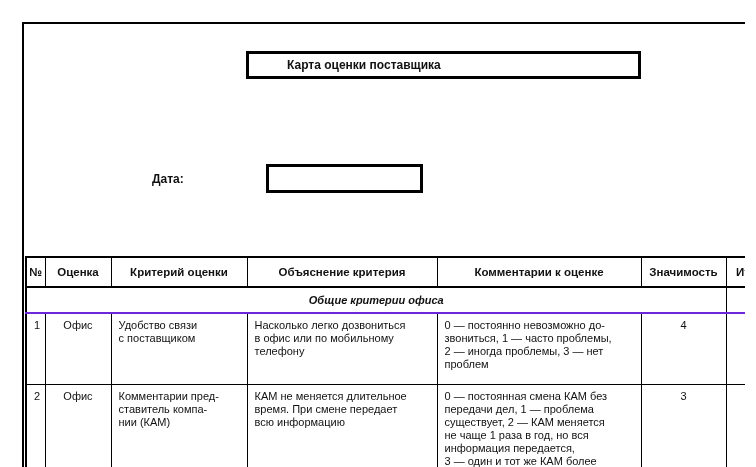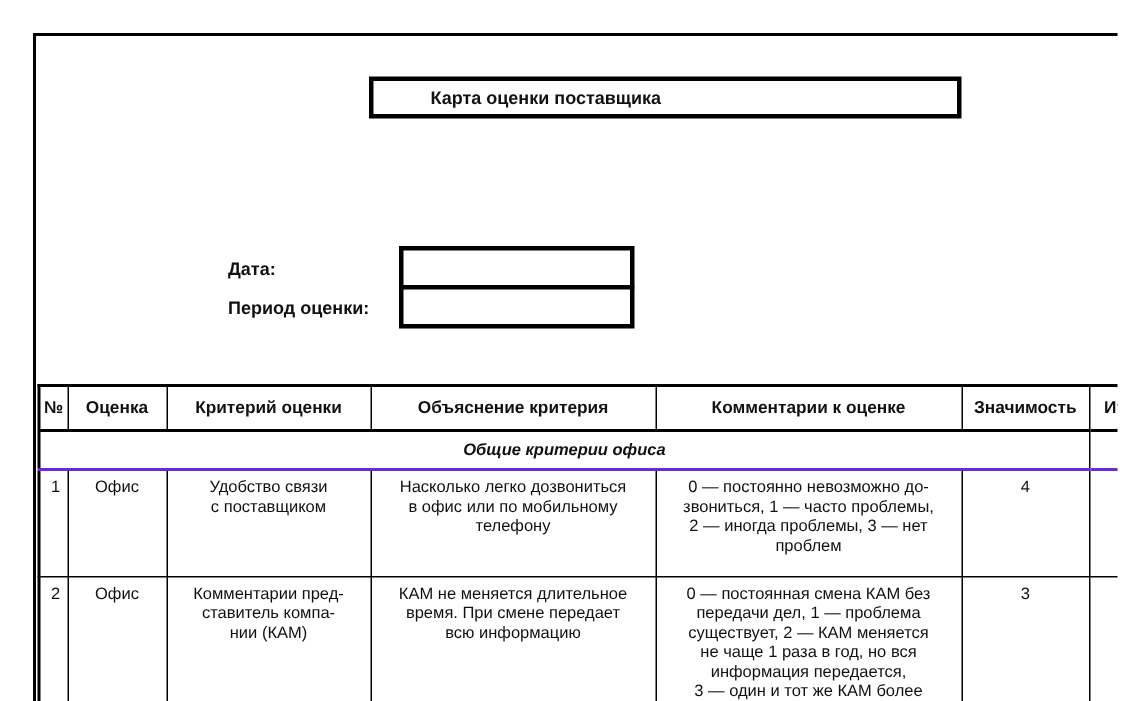--- a/index.html
+++ b/index.html
@@ -55,21 +55,21 @@
     padding:4px 2px; height:30px; font-size:11.5px;
     border-bottom:2px solid #000;
   }
   tr.section td {
     height:26px; text-align:center; vertical-align:middle;
     font-weight:700; font-style:italic;
     border-bottom:2px solid #6d28d9;
   }
   td.c-num, td.c-cat { text-align:center; }
   td.c-val { text-align:center; }
-  td.multiline { white-space:pre-line;text-align:center; }
+  td.multiline { white-space:pre-line; }
   tr.r1 td { height:71px; }
   tr.r2 td { height:104px; }
 
   col.w-num { width:19px; }
   col.w-cat { width:66px; }
   col.w-crit { width:136px; }
   col.w-expl { width:190px; }
   col.w-comm { width:204px; }
   col.w-weight { width:85px; }
   col.w-total { width:53px; }
@@ -79,24 +79,20 @@
 
 <div class="page">
 
   <div class="title-box">
     <span>Карта оценки поставщика</span>
   </div>
 
   <div class="form-area">
     <div class="form-row">
       <span class="form-label">Дата:</span>
-      <div class="form-box"></div>
-    </div>
-    <div class="form-row">
-      <span class="form-label">Период оценки:</span>
       <div class="form-box"></div>
     </div>
   </div>
 
   <table class="eval">
     <colgroup>
       <col class="w-num">
         <col class="w-cat">
         <col class="w-crit">
         <col class="w-expl">

